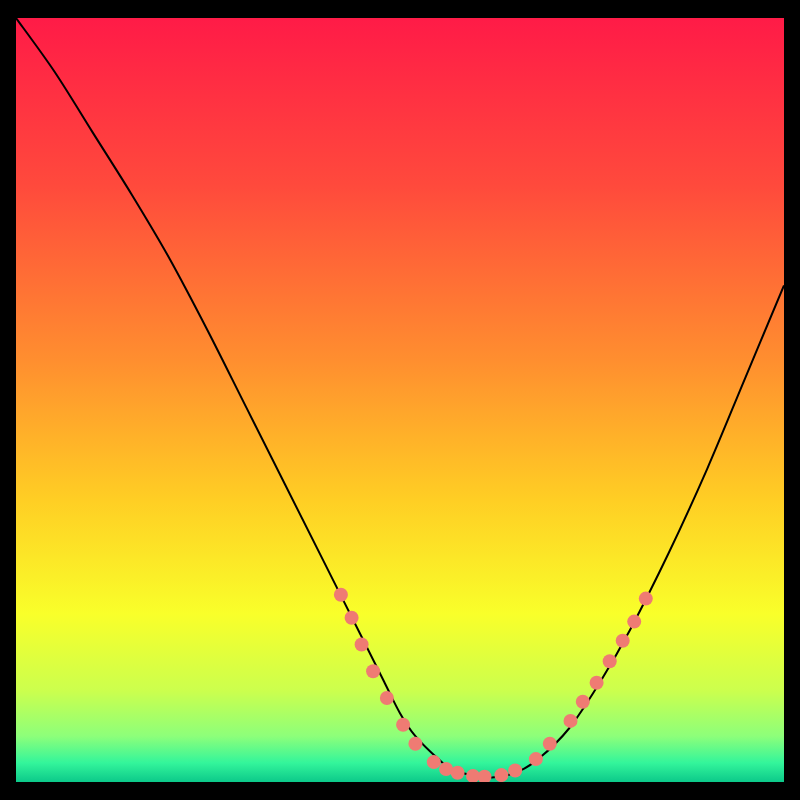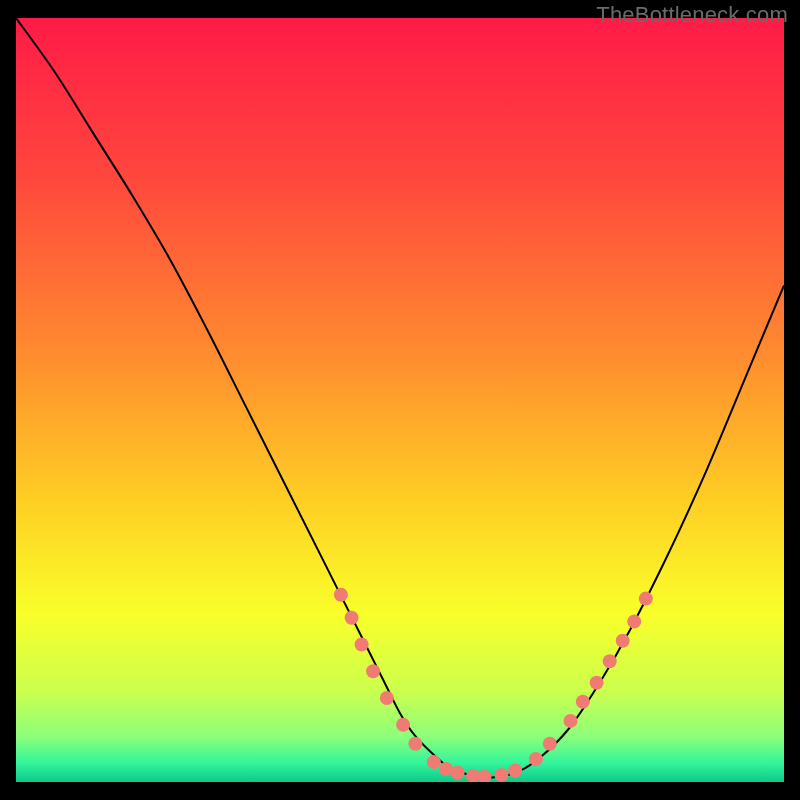--- a/index.html
+++ b/index.html
@@ -97,15 +97,14 @@
           <circle cx="580.6" cy="664.7" r="7" fill="#ef7b73"></circle>
           <circle cx="593.7" cy="643.3" r="7" fill="#ef7b73"></circle>
           <circle cx="606.7" cy="622.7" r="7" fill="#ef7b73"></circle>
           <circle cx="618.2" cy="603.6" r="7" fill="#ef7b73"></circle>
           <circle cx="629.8" cy="580.6" r="7" fill="#ef7b73"></circle>
         </g>
     </svg>
 
   </div>
 
-  <div class="watermark">TheBottleneck.com</div>
 
 </div>
 
 </body></html>

